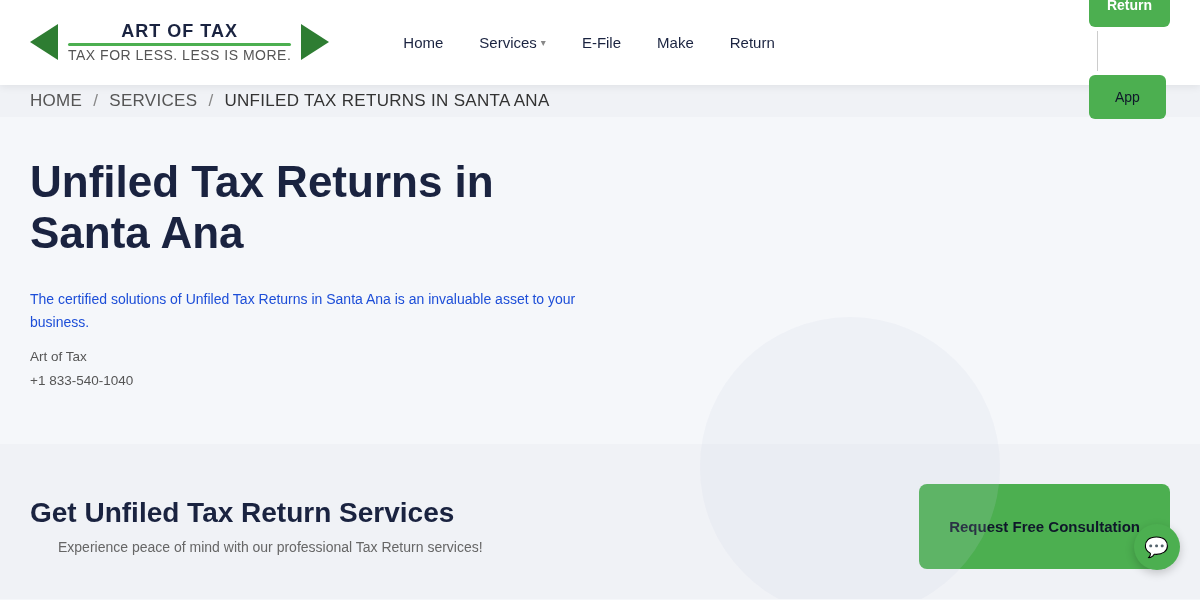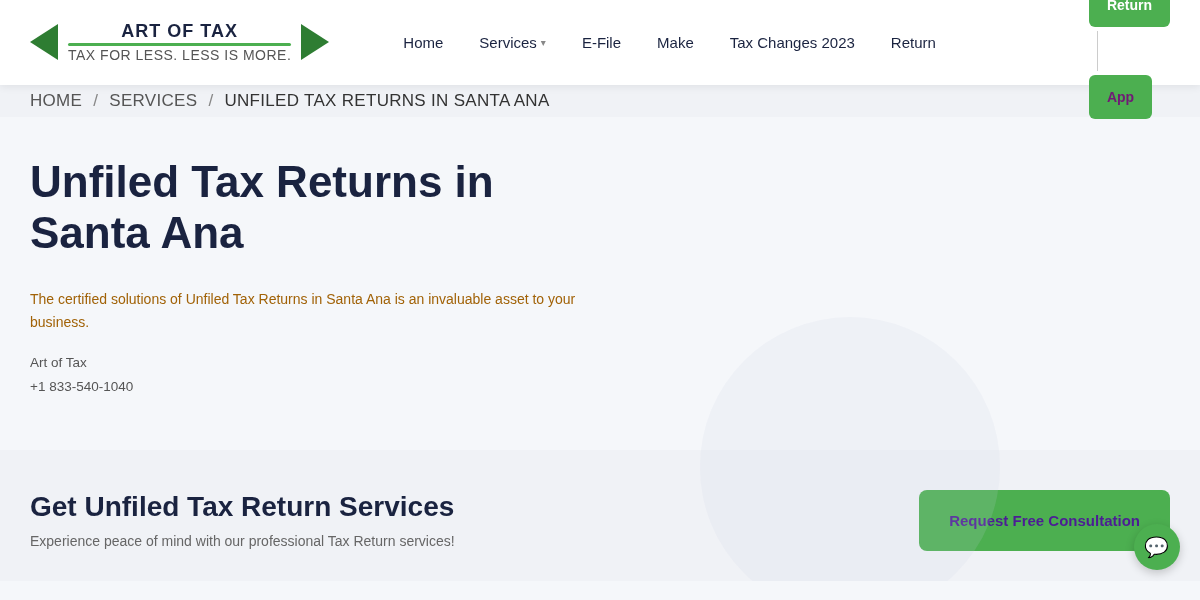--- a/index.html
+++ b/index.html
@@ -129,26 +129,26 @@
       font-size: 14px;
       font-weight: 700;
       cursor: pointer;
       white-space: nowrap;
       line-height: 1.2;
       text-align: center;
     }
 
     .btn-app {
       background: #4caf50;
-      color: #701a75;
+      color: #0f172a;
       border: none;
       border-radius: 6px;
-      padding: 14px 18px;
-      font-size: 14px;
-      font-weight: 700;
+      padding: 14px 26px;
+      font-size: 14px;
+      font-weight: 400;
       cursor: pointer;
       white-space: nowrap;
     }
 
     .header-divider {
       width: 1px;
       height: 40px;
       background: #ccc;
       margin: 0 8px;
     }
@@ -194,24 +194,24 @@
       font-size: 44px;
       font-weight: 800;
       color: #1a2340;
       line-height: 1.15;
       max-width: 520px;
       margin-bottom: 30px;
     }
 
     .page-description {
       font-size: 14px;
-      color: #a16207;
+      color: #1d4ed8;
       line-height: 1.6;
       max-width: 560px;
-      margin-bottom: 18px;
+      margin-bottom: 12px;
     }
 
     .contact-info {
       margin-top: 8px;
     }
 
     .contact-info p {
       font-size: 13.5px;
       color: #555;
       line-height: 1.8;
@@ -230,28 +230,29 @@
     .bottom-left h2 {
       font-size: 28px;
       font-weight: 800;
       color: #1a2340;
       margin-bottom: 10px;
     }
 
     .bottom-left p {
       font-size: 14px;
       color: #666;
+      margin-left: 28px;
     }
 
     .btn-consultation {
       background: #4caf50;
-      color: #4c1d95;
+      color: #0f172a;
       border: none;
       border-radius: 8px;
-      padding: 22px 30px;
+      padding: 34px 30px;
       font-size: 15px;
       font-weight: 700;
       cursor: pointer;
       white-space: nowrap;
       min-width: 220px;
     }
 
     
     .chat-bubble {
       position: fixed;
@@ -305,21 +306,20 @@
   </div>
 
   <nav>
     <span class="nav-item">Home</span>
     <span class="nav-item">
       <span>Services</span>
       <span class="nav-chevron">▾</span>
     </span>
     <span class="nav-item">E-File</span>
     <span class="nav-item">Make</span>
-    <span class="nav-item">Tax Changes 2023</span>
     <span class="nav-item">Return</span>
   </nav>
 
   <div class="header-btns">
     <button class="btn-make-payment">
       <span>Make</span><br>
       <span>Return</span>
     </button>
     <div class="header-divider"></div>
     <button class="btn-app">

